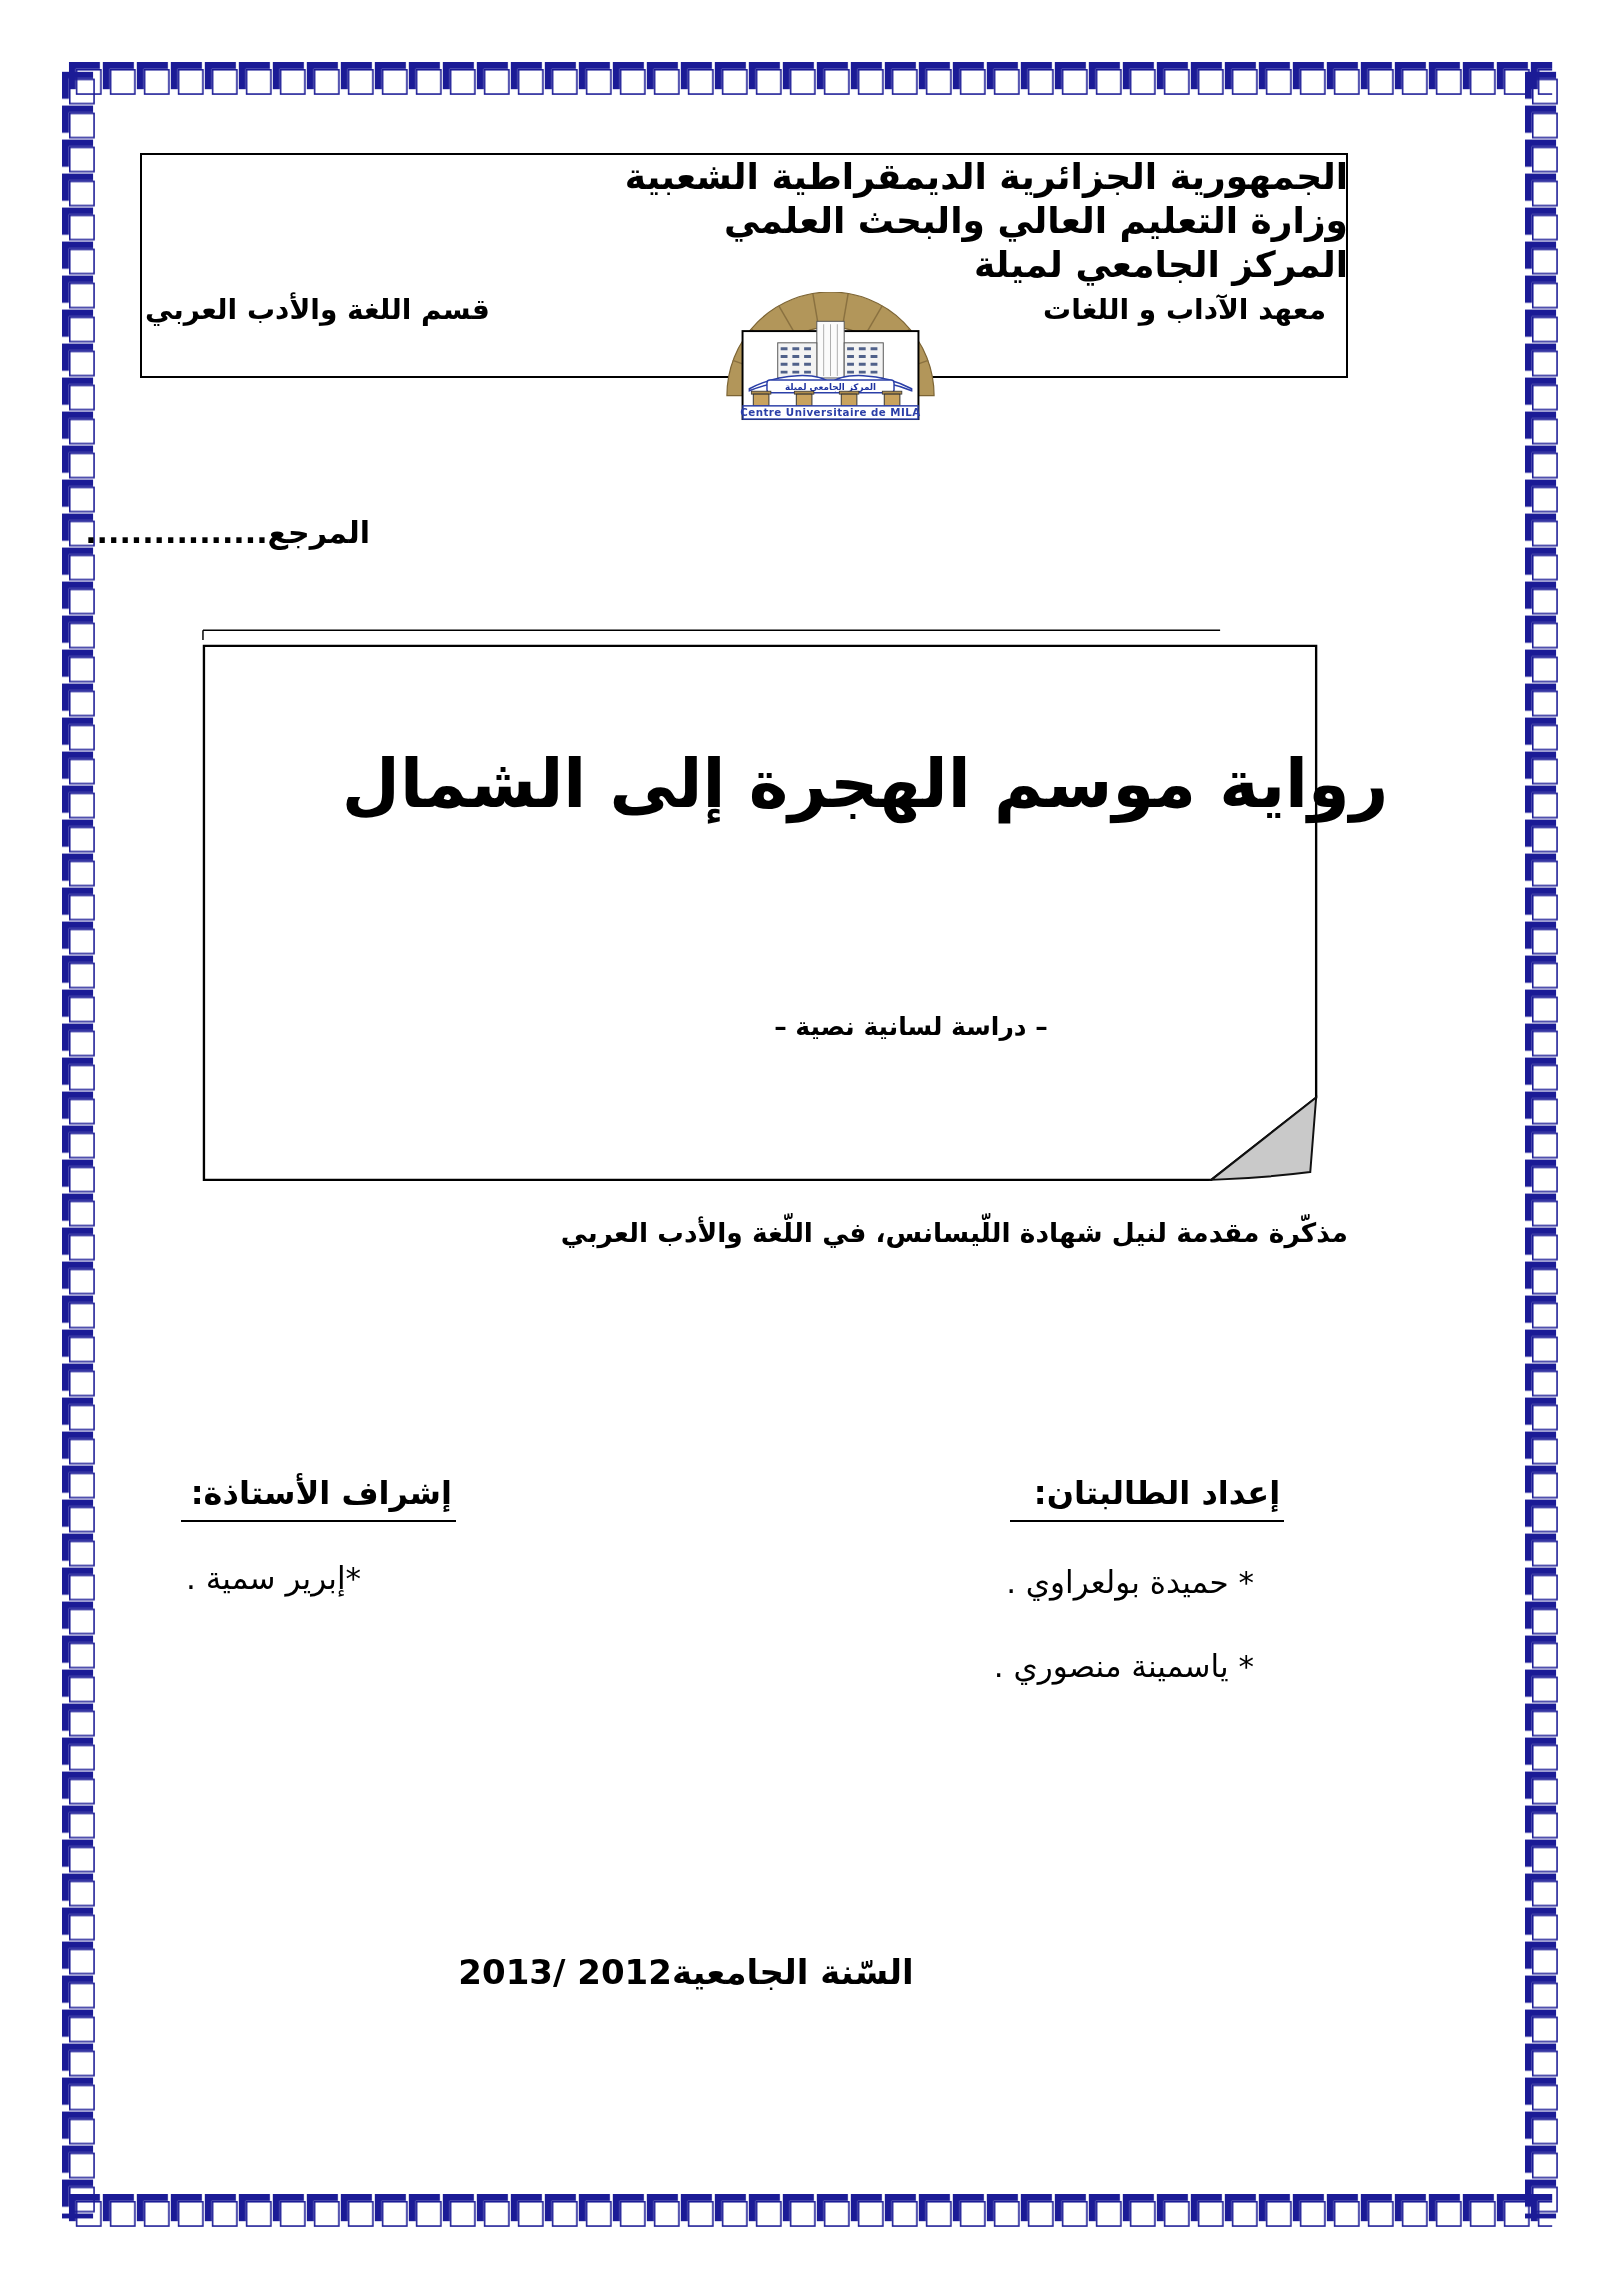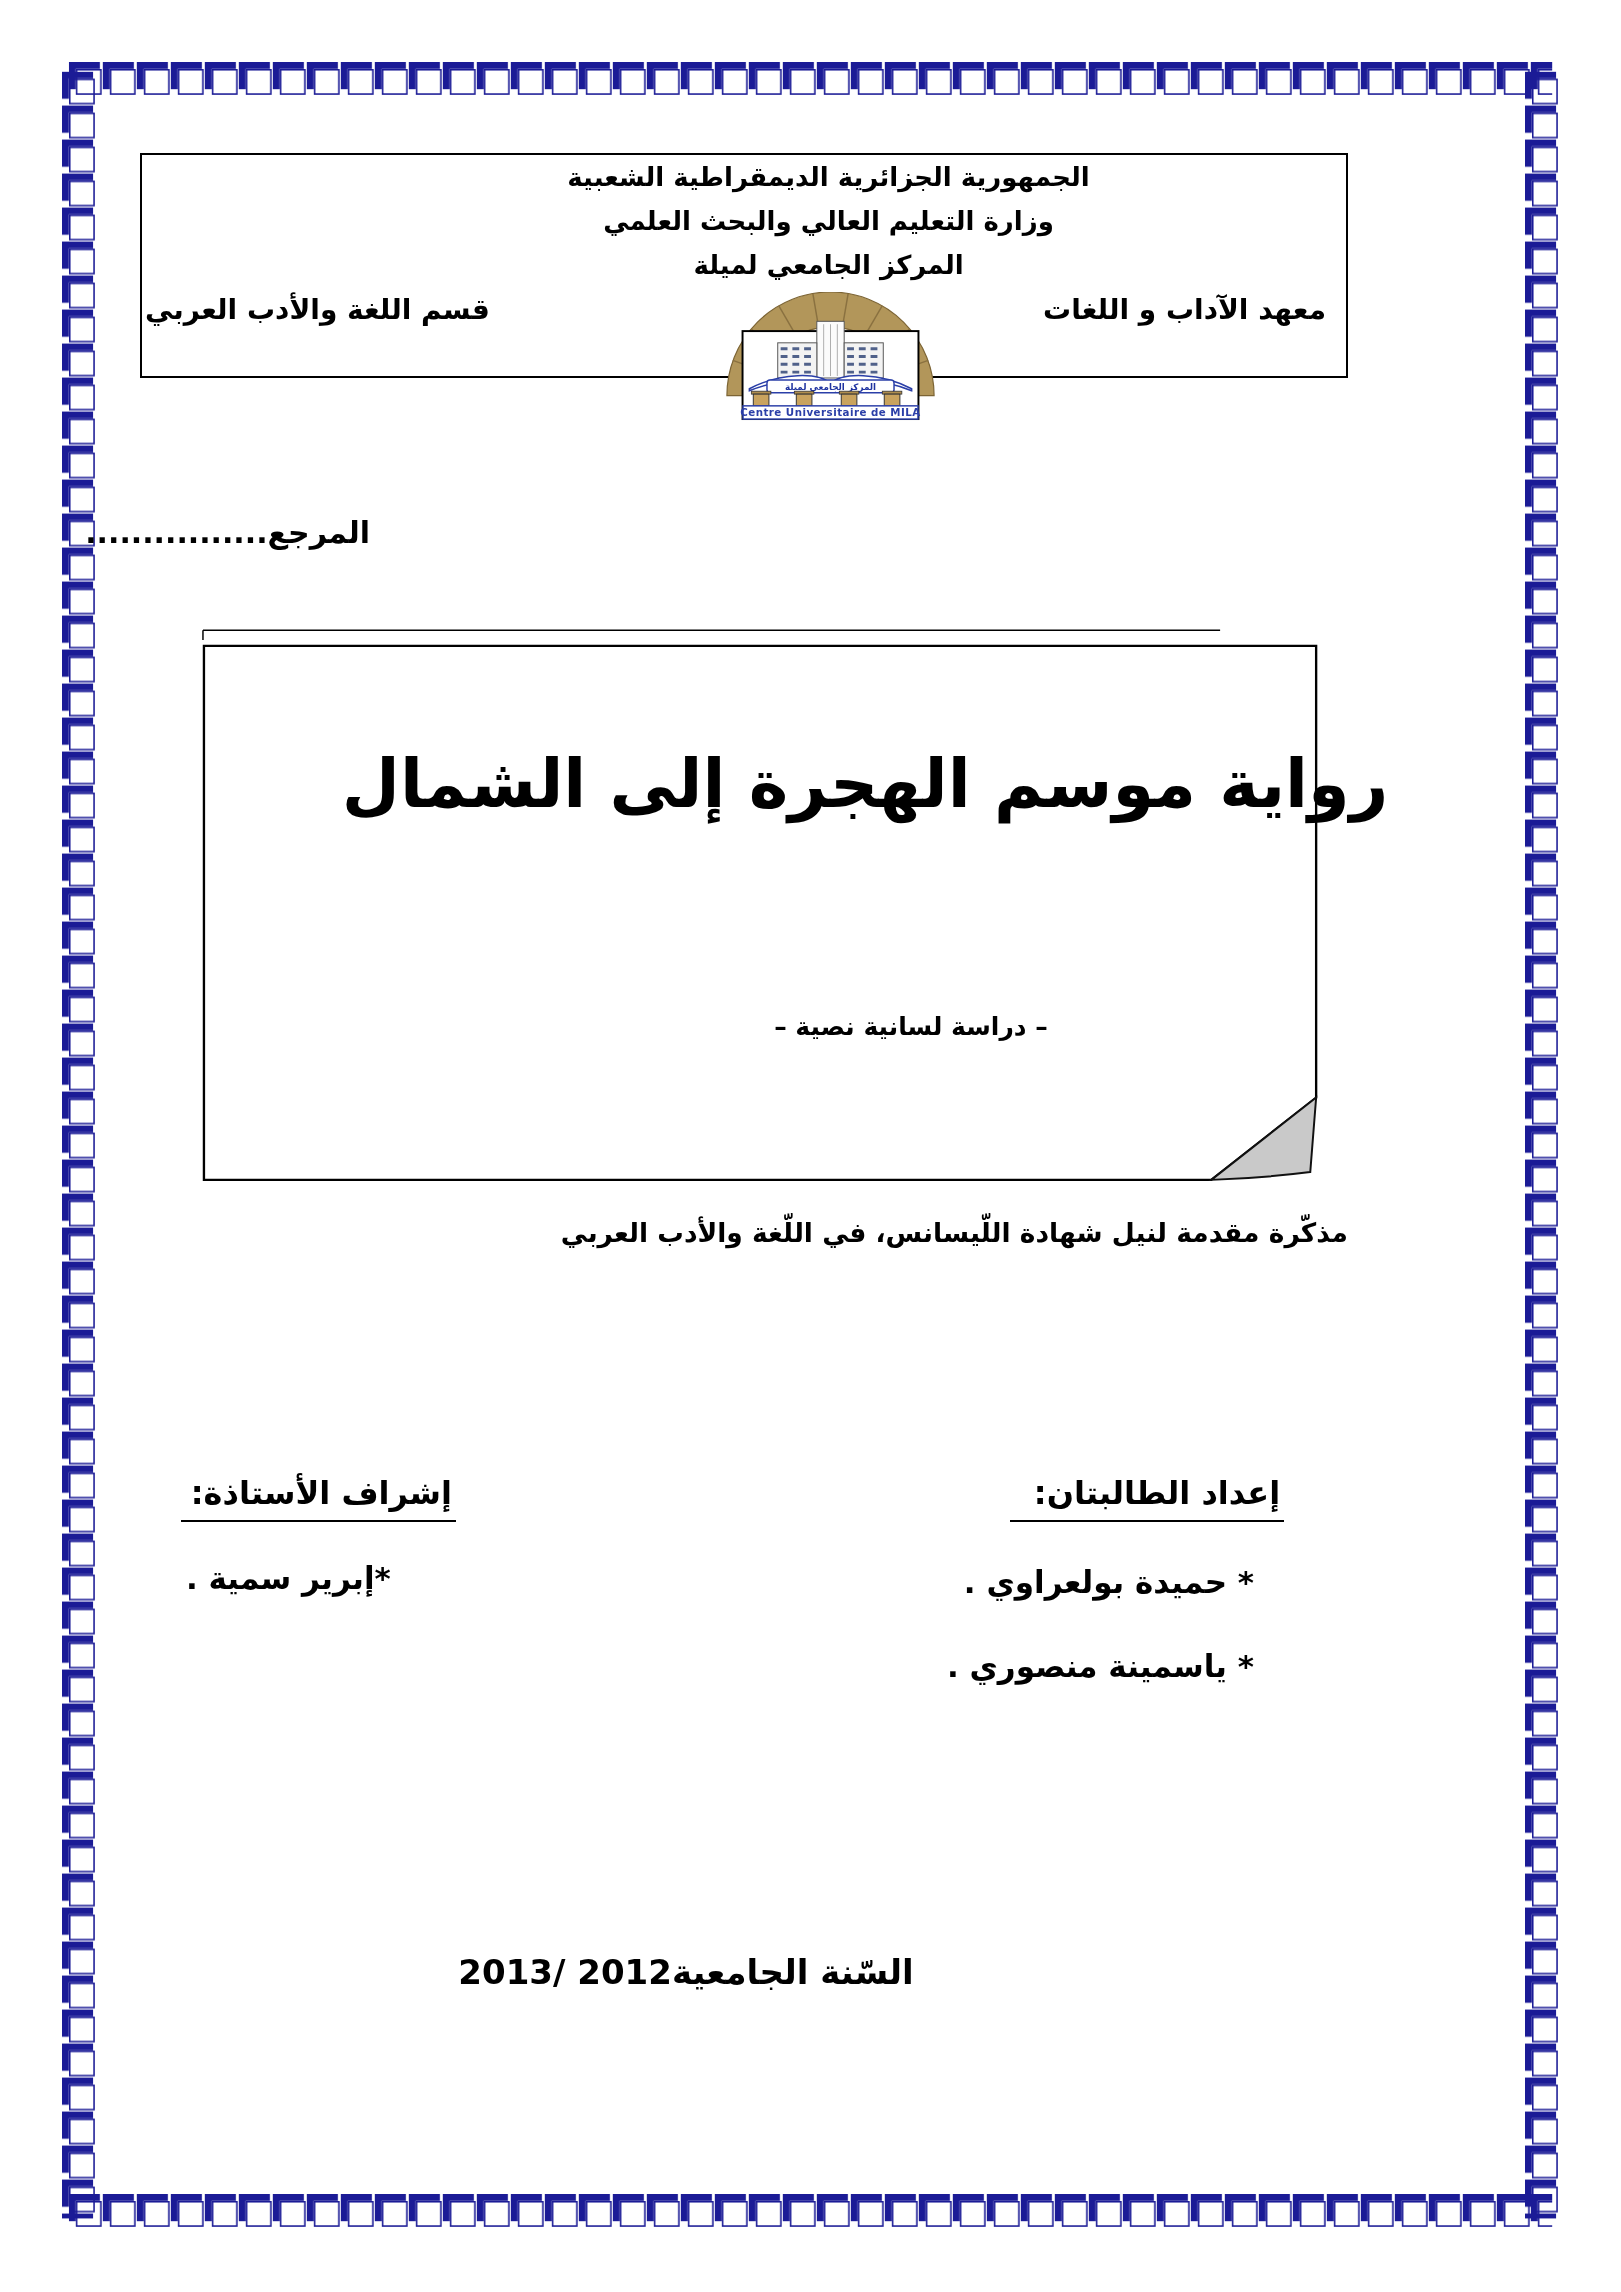--- a/index.html
+++ b/index.html
@@ -7,43 +7,43 @@
         font-family:"DejaVu Sans",sans-serif;color:#000;}
   .abs{position:absolute;}
   .ar{direction:rtl;unicode-bidi:plaintext;}
   .chain{position:absolute;display:block;}
   #chain-top{left:62px;top:62px;}
   #chain-bottom{left:62px;top:2194px;}
   #chain-left{left:62px;top:62px;}
   #chain-right{left:1525px;top:62px;}
 
   .header-box{left:140px;top:153px;width:1204px;height:221px;border:2px solid #000;}
-  .header-lines{left:309px;top:155px;width:1039px;text-align:center;
-                font-size:26px;font-weight:bold;line-height:44px;}
+  .header-lines{left:309px;top:155px;width:1039px;text-align:right;
+                font-size:36px;font-weight:bold;line-height:44px;}
   .dept{left:145px;top:293px;font-size:28px;font-weight:bold;white-space:nowrap;}
   .inst{left:1043px;top:293px;font-size:28px;font-weight:bold;white-space:nowrap;}
   .logo{left:712px;top:292px;}
 
   .ref-line{left:140px;top:515px;width:230px;font-size:30px;font-weight:bold;
             text-align:right;white-space:nowrap;}
 
   .title-deco{left:201px;top:627px;}
   .title-line{left:203px;width:1324px;text-align:center;font-weight:bold;white-space:nowrap;}
   .title1{top:745px;font-size:67px;}
   .title2{top:919px;font-size:67px;}
   .subtitle{top:1012px;font-size:25px;margin-left:46px;}
 
   .thesis{left:211px;top:1210px;width:1137px;text-align:right;
           font-size:26.5px;font-weight:bold;line-height:45px;}
 
   .col-heading{font-size:32px;font-weight:bold;border-bottom:2.9px solid #000;
                padding:0 3.9px 7.8px 23.5px;white-space:nowrap;}
   .students-heading{right:337px;top:1474px;}
   .supervisor-heading{left:181px;top:1474px;padding-left:9.8px;}
-  .name{font-size:31px;font-weight:bold;white-space:nowrap;}
+  .name{font-size:31px;font-weight:normal;white-space:nowrap;}
   .student-name-1{right:367px;top:1564px;}
   .student-name-2{right:367px;top:1648px;}
   .supervisor-name{left:186px;top:1560px;}
 
   .year{left:294px;top:1952px;width:784px;text-align:center;
         font-size:34px;font-weight:bold;}
 </style>
 </head>
 <body>
 

